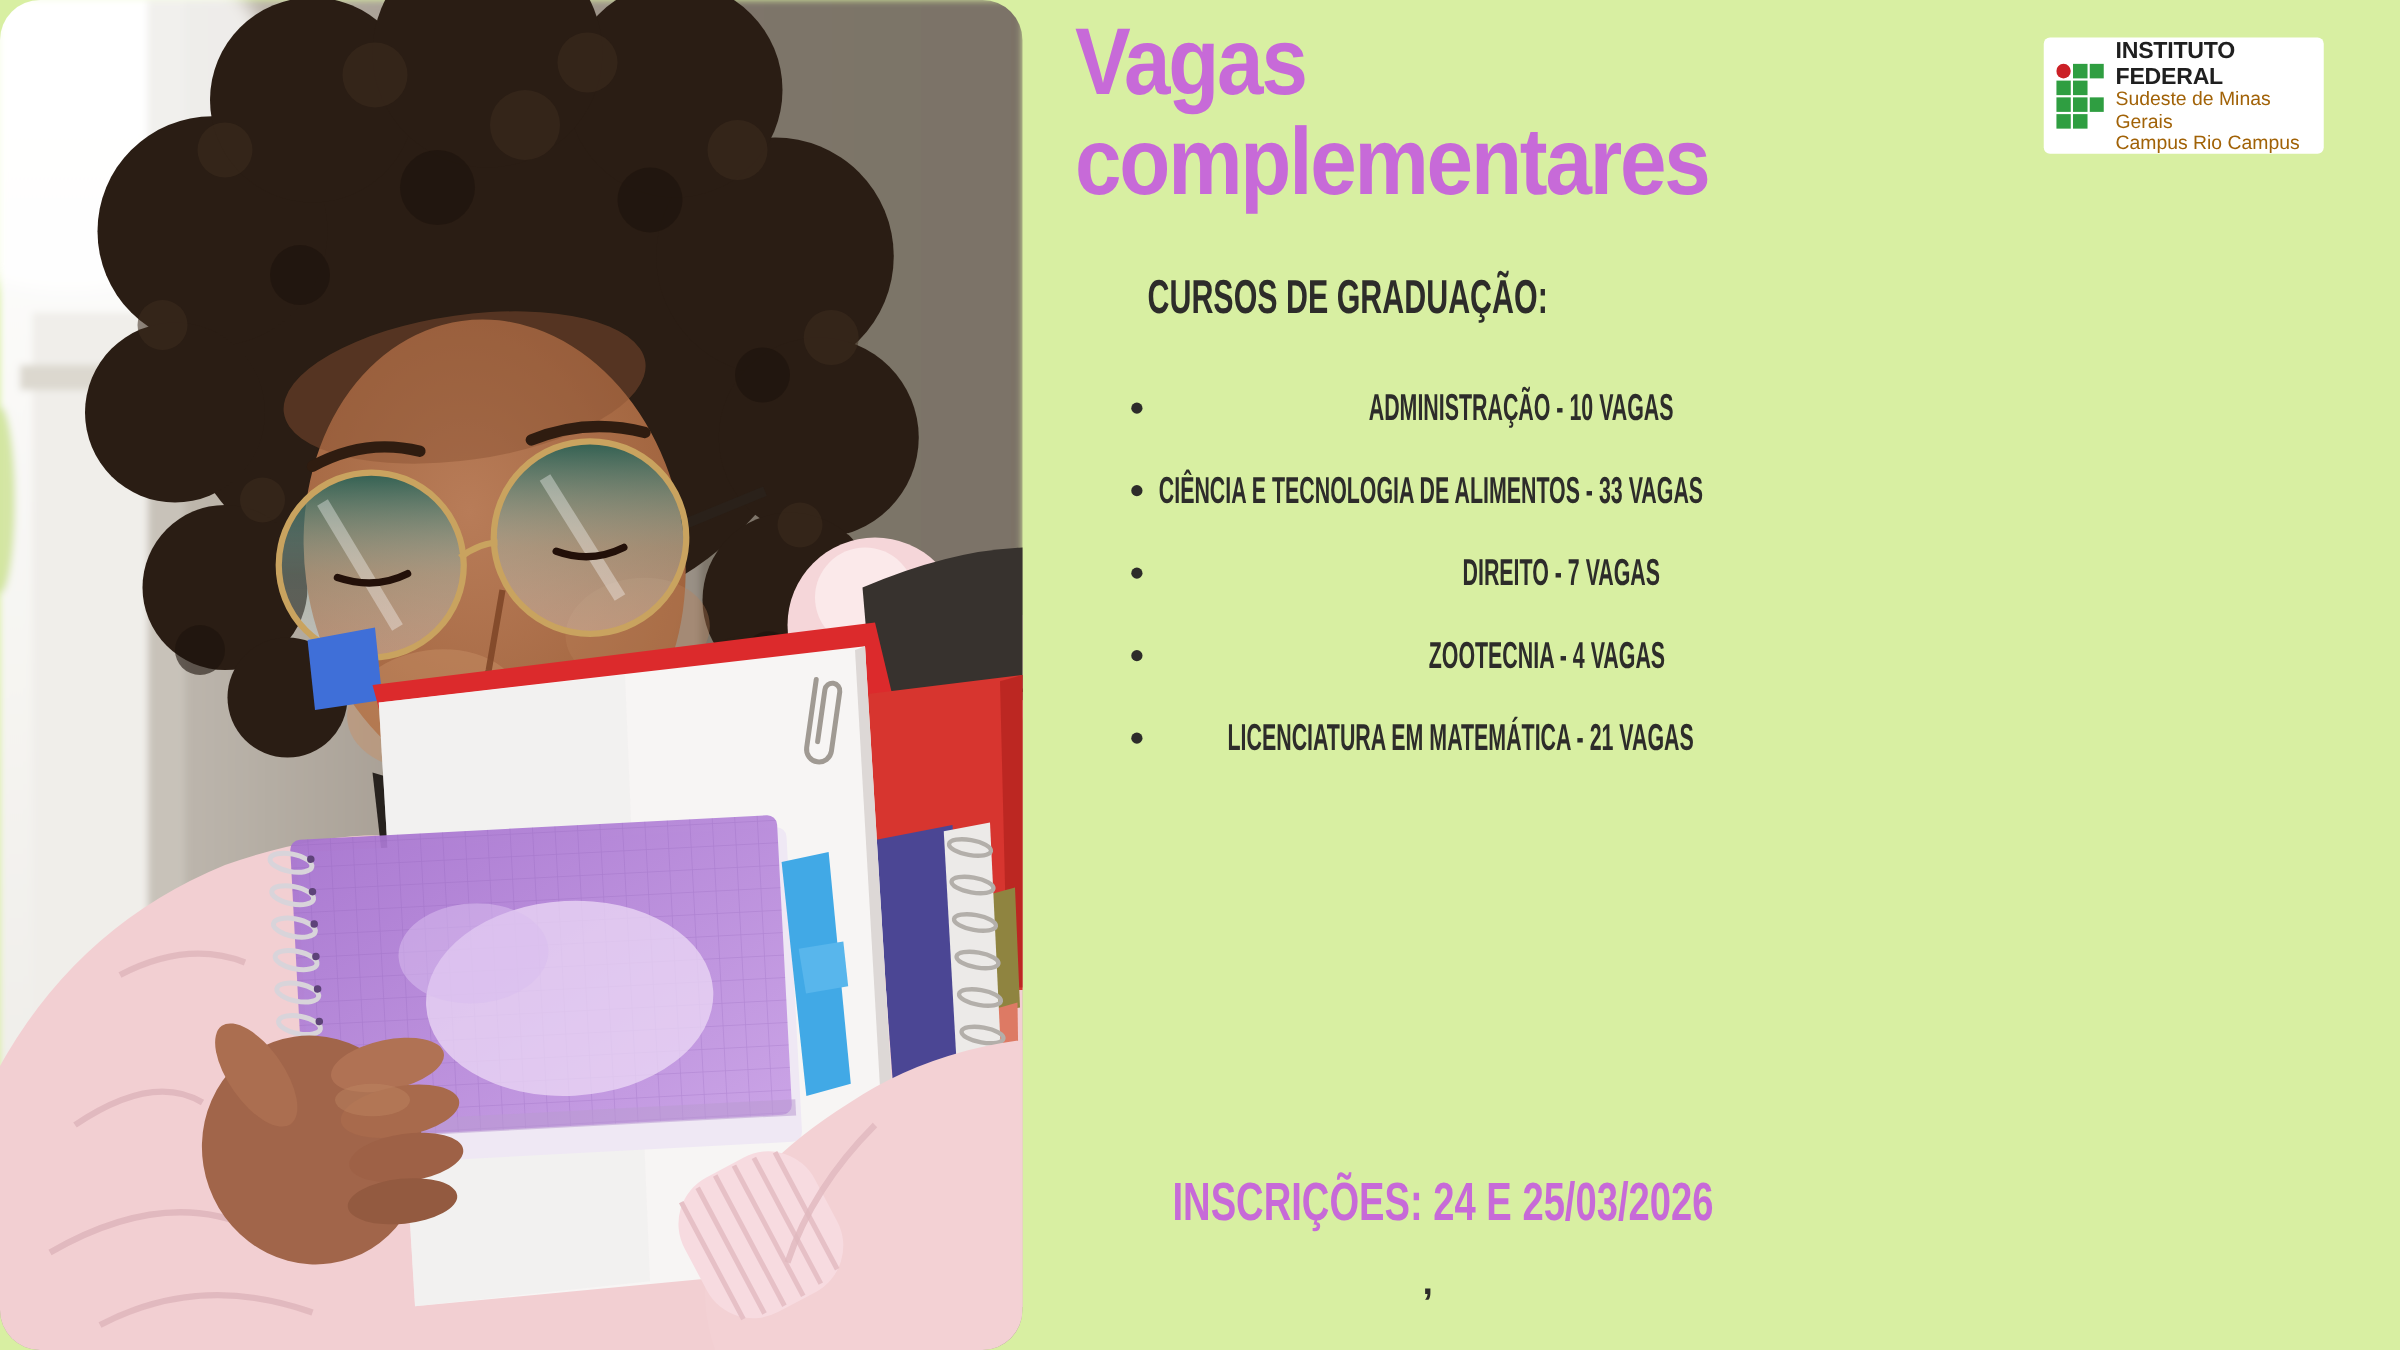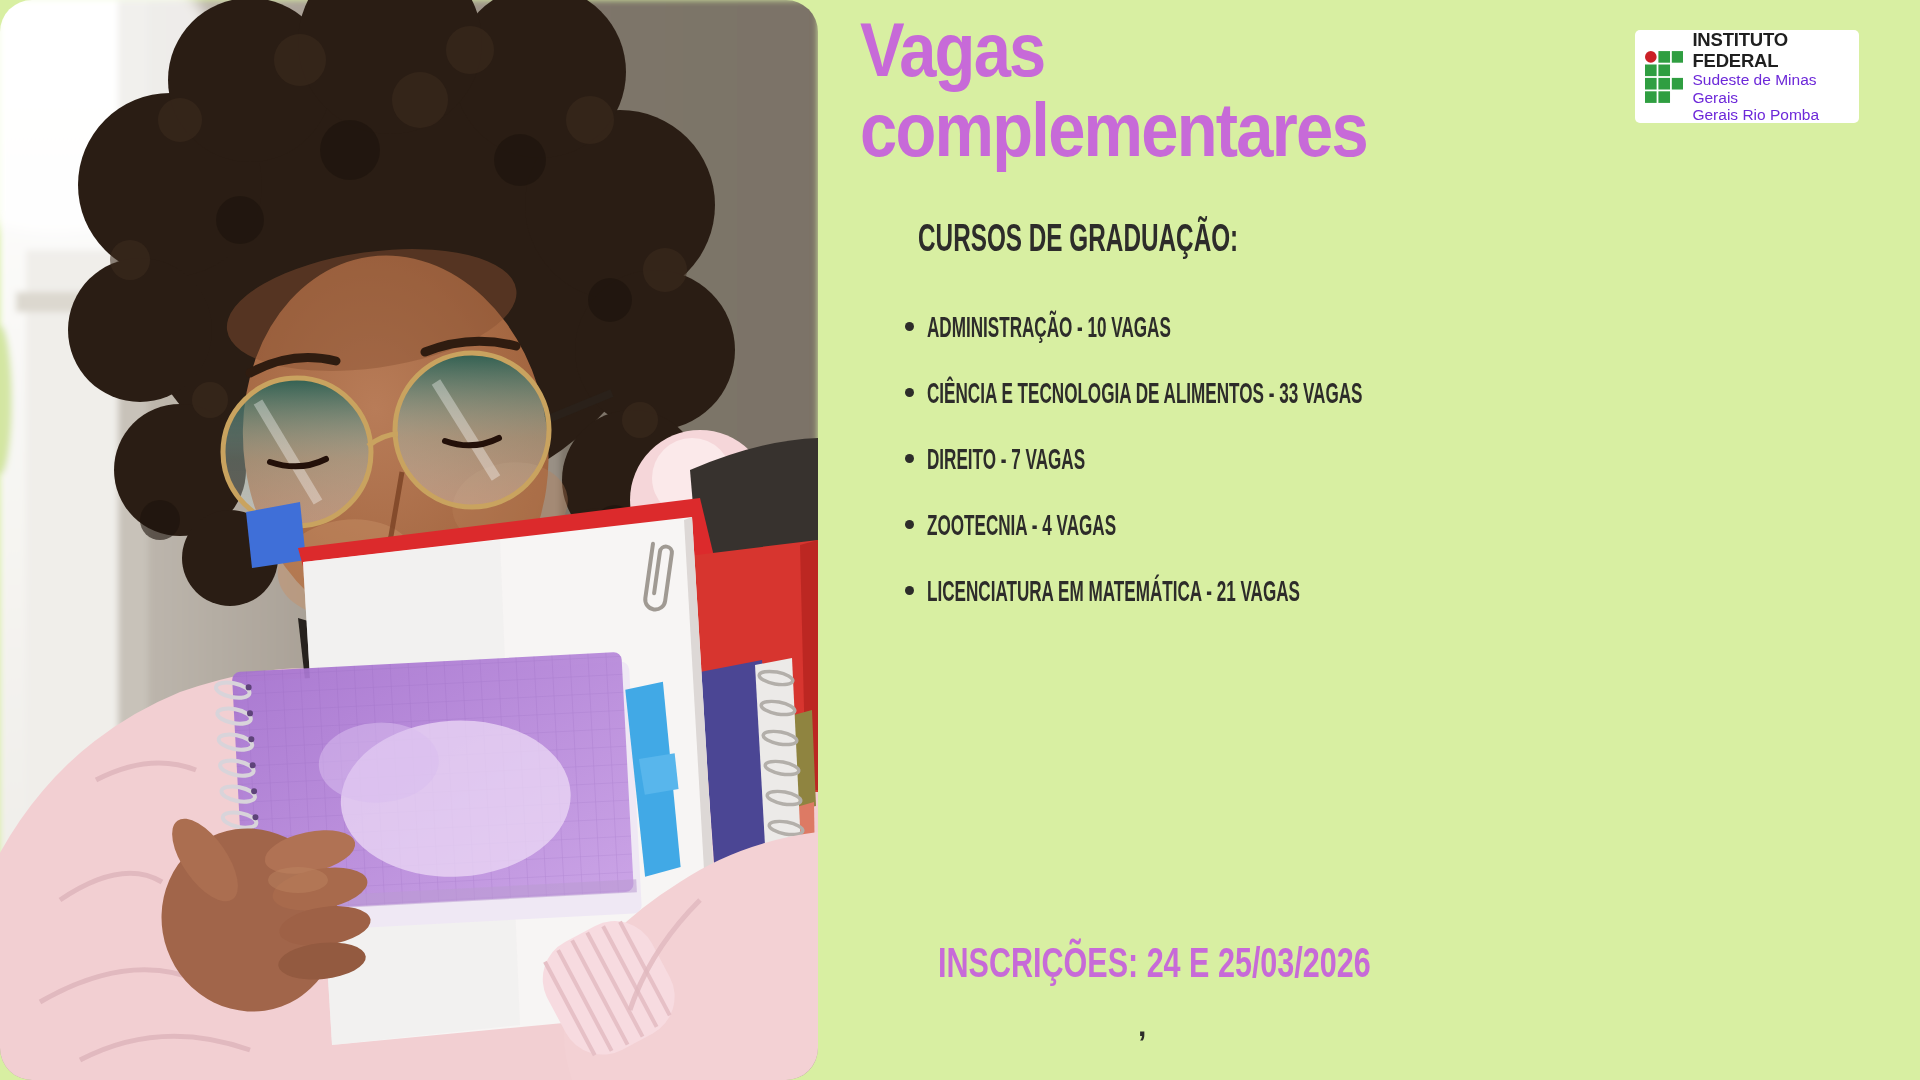--- a/index.html
+++ b/index.html
@@ -22,28 +22,28 @@
     color:#c76ad8;
     transform:scaleX(.88);transform-origin:0 0;
   }
   .logo-box{
     position:absolute;left:1635px;top:30px;width:224px;height:93px;
     background:#ffffff;border-radius:5px;
     display:flex;align-items:center;gap:9px;box-sizing:border-box;padding-left:10px;
   }
   .logo-text{display:flex;flex-direction:column;}
   .logo-name{font-size:18.5px;font-weight:bold;color:#1f1f1f;line-height:21px;letter-spacing:-.2px;}
-  .logo-sub{font-size:15.5px;color:#6d28d9;line-height:17.5px;}
+  .logo-sub{font-size:15.5px;color:#a16207;line-height:17.5px;}
   .heading{
     position:absolute;left:918px;top:216px;margin:0;
     font-size:38px;line-height:44px;font-weight:bold;color:#2d2c2a;
     white-space:nowrap;transform:scaleX(.64);transform-origin:0 0;
   }
   .courses{
-    position:absolute;left:905px;top:294px;margin:0;padding:0;list-style:none;
+    position:absolute;left:905px;top:294px;margin:0;padding:0;list-style:none;text-align:center;
   }
   .courses li{
     position:relative;height:66px;padding-left:22px;
   }
   .courses li::before{
     content:"";position:absolute;left:0;top:28px;width:9px;height:9px;border-radius:50%;
     background:#2d2c2a;
   }
   .course-text{
     display:inline-block;font-size:30px;line-height:66px;font-weight:bold;color:#2d2c2a;
@@ -319,21 +319,21 @@
       <rect x="15" y="15" width="13" height="13" fill="#2f9e41"></rect>
       <rect x="0" y="30" width="13" height="13" fill="#2f9e41"></rect>
       <rect x="15" y="30" width="13" height="13" fill="#2f9e41"></rect>
       <rect x="30" y="30" width="13" height="13" fill="#2f9e41"></rect>
       <rect x="0" y="45" width="13" height="13" fill="#2f9e41"></rect>
       <rect x="15" y="45" width="13" height="13" fill="#2f9e41"></rect>
     </svg>
     <div class="logo-text">
       <span class="logo-name">INSTITUTO FEDERAL</span>
       <span class="logo-sub">Sudeste de Minas Gerais</span>
-      <span class="logo-sub">Gerais Rio Pomba</span>
+      <span class="logo-sub">Campus Rio Campus</span>
     </div>
   </div>
 
   <h2 class="heading">CURSOS DE GRADUAÇÃO:</h2>
 
   <ul class="courses">
     <li><span class="course-text">ADMINISTRAÇÃO - 10 VAGAS</span></li>
     <li><span class="course-text">CIÊNCIA E TECNOLOGIA DE ALIMENTOS - 33 VAGAS</span></li>
     <li><span class="course-text">DIREITO - 7 VAGAS</span></li>
     <li><span class="course-text">ZOOTECNIA - 4 VAGAS</span></li>

